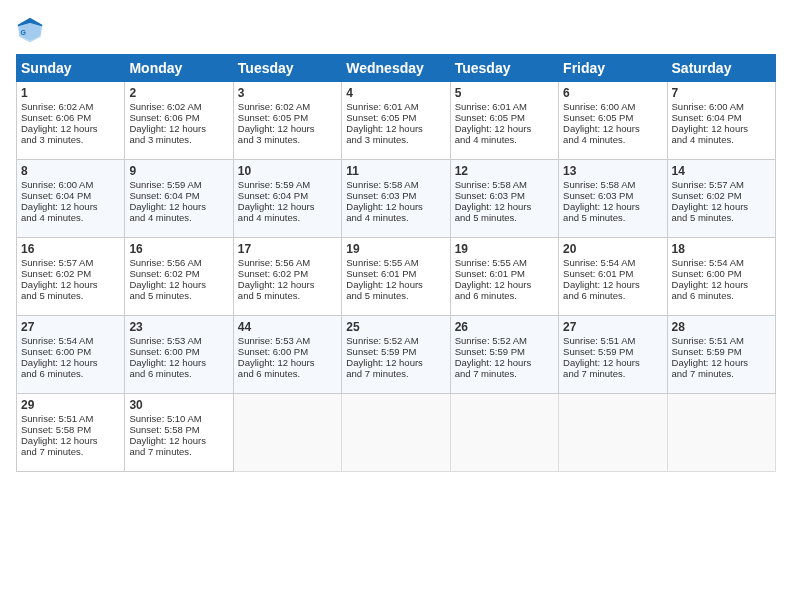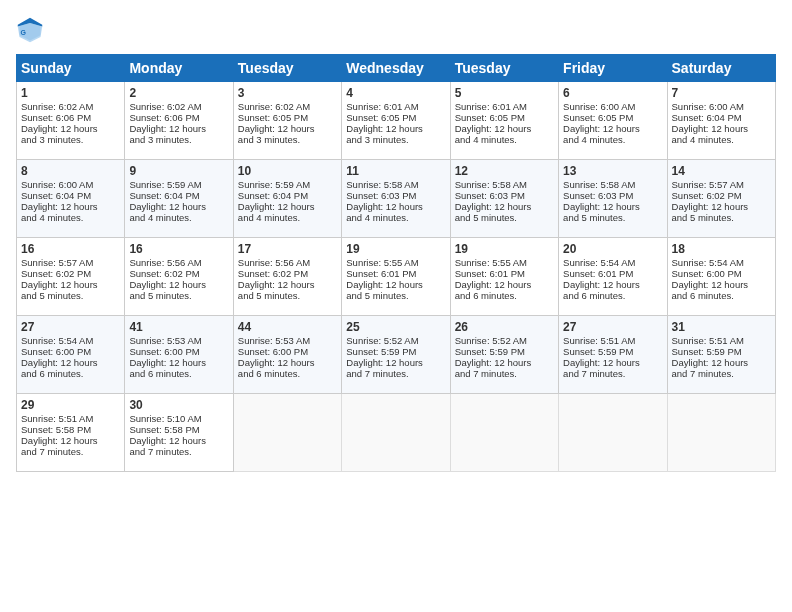--- a/index.html
+++ b/index.html
@@ -281,21 +281,21 @@
         </tr>
         <tr>
           <td>
             <span class="day-number">27</span>
             <div>Sunrise: 5:54 AM</div>
             <div>Sunset: 6:00 PM</div>
             <div>Daylight: 12 hours</div>
             <div>and 6 minutes.</div>
           </td>
           <td>
-            <span class="day-number">41</span>
+            <span class="day-number">23</span>
             <div>Sunrise: 5:53 AM</div>
             <div>Sunset: 6:00 PM</div>
             <div>Daylight: 12 hours</div>
             <div>and 6 minutes.</div>
           </td>
           <td>
             <span class="day-number">44</span>
             <div>Sunrise: 5:53 AM</div>
             <div>Sunset: 6:00 PM</div>
             <div>Daylight: 12 hours</div>
@@ -316,21 +316,21 @@
             <div>and 7 minutes.</div>
           </td>
           <td>
             <span class="day-number">27</span>
             <div>Sunrise: 5:51 AM</div>
             <div>Sunset: 5:59 PM</div>
             <div>Daylight: 12 hours</div>
             <div>and 7 minutes.</div>
           </td>
           <td>
-            <span class="day-number">31</span>
+            <span class="day-number">28</span>
             <div>Sunrise: 5:51 AM</div>
             <div>Sunset: 5:59 PM</div>
             <div>Daylight: 12 hours</div>
             <div>and 7 minutes.</div>
           </td>
         </tr>
         <tr>
           <td>
             <span class="day-number">29</span>
             <div>Sunrise: 5:51 AM</div>

